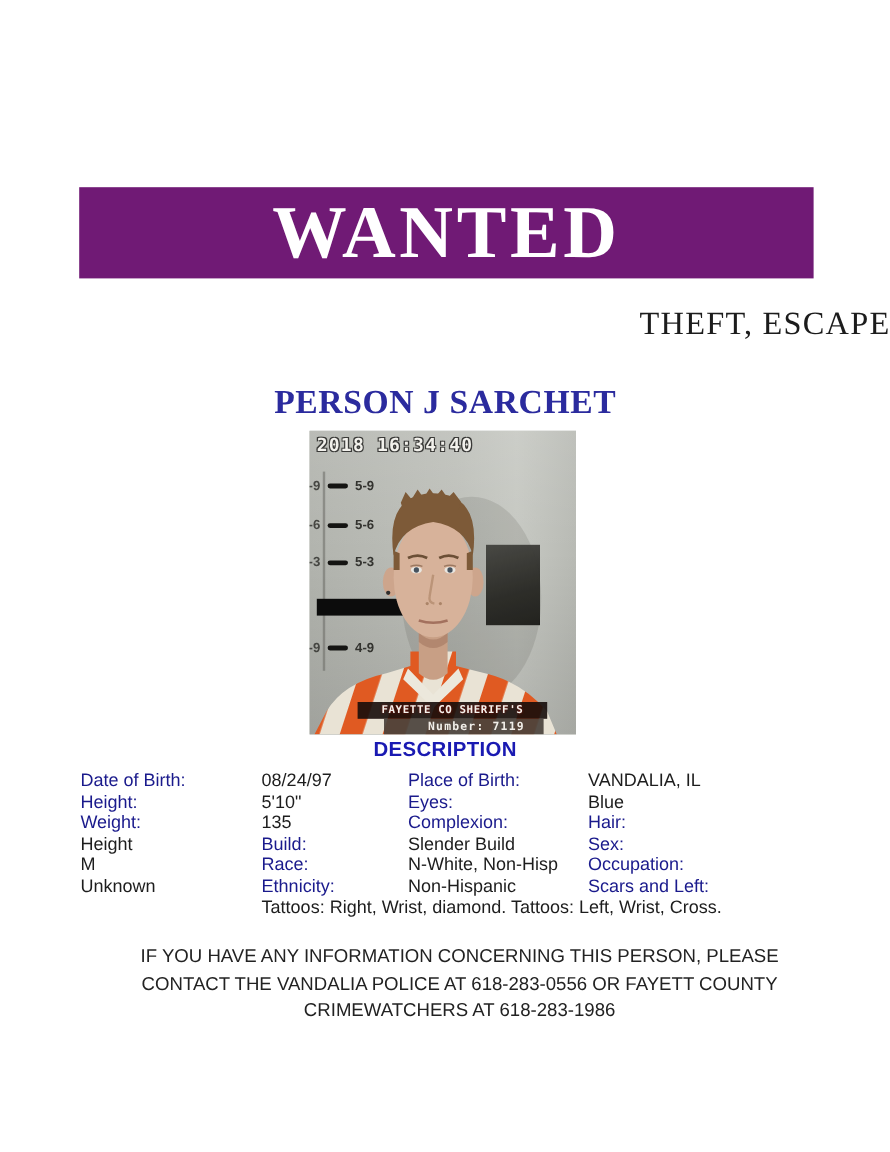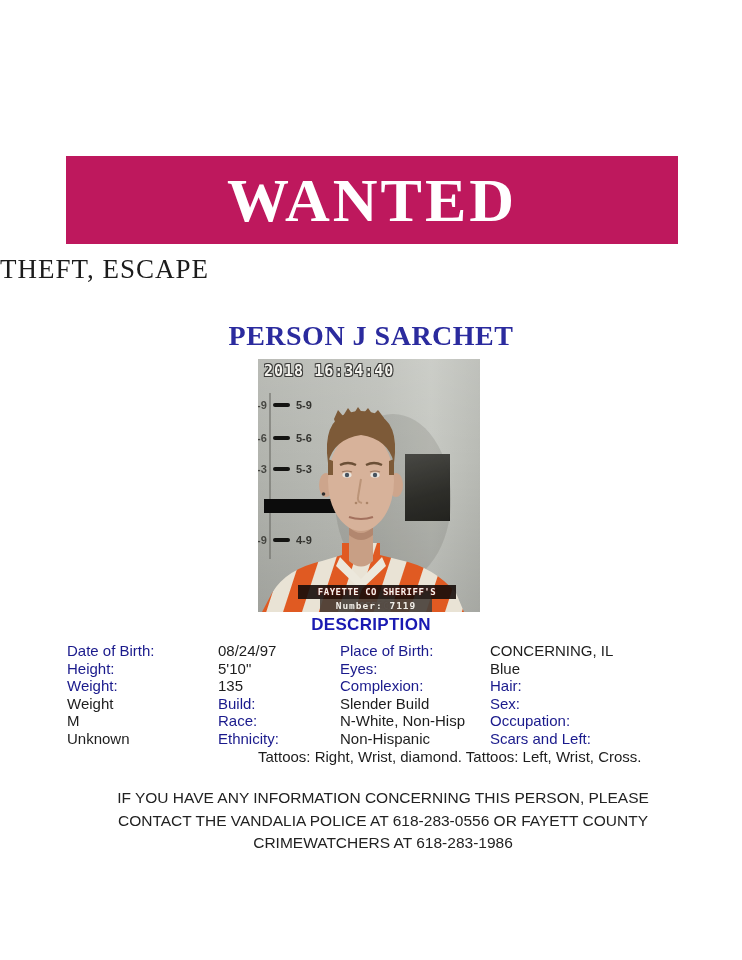--- a/index.html
+++ b/index.html
@@ -1,26 +1,26 @@
 <!DOCTYPE html>
 <html><head>
 <meta charset="utf-8">
 <style>
   html,body{margin:0;padding:0;background:#ffffff;}
   .page{position:relative;width:742px;height:960px;background:#ffffff;overflow:hidden;
         font-family:"Liberation Sans",sans-serif;}
 
   
-  .banner{position:absolute;left:66px;top:156px;width:612px;height:88px;background:#be185d;
+  .banner{position:absolute;left:66px;top:156px;width:612px;height:76px;background:#701a75;
           display:flex;align-items:center;justify-content:center;}
   .banner-title{font-family:"Liberation Serif",serif;font-weight:bold;font-size:62px;
           color:#ffffff;letter-spacing:3px;line-height:1;}
 
   
-  .charges{position:absolute;left:0;top:254px;width:100%;text-align:left;
+  .charges{position:absolute;left:0;top:254px;width:100%;text-align:right;
           font-family:"Liberation Serif",serif;font-size:27px;color:#1c1c1c;letter-spacing:1px;}
   .fugitive-name{position:absolute;left:0;top:320px;width:100%;text-align:center;
           font-family:"Liberation Serif",serif;font-weight:bold;font-size:28px;color:#2b2b9e;
           letter-spacing:0.5px;}
 
   
   .photo{position:absolute;left:258px;top:359px;width:222px;height:253px;overflow:hidden;
          background:linear-gradient(90deg,#b2b4ae 0%,#bdbfb9 55%,#c6c8c2 78%,#b8bab4 100%),
                     #bbbdb7;}
   .photo-shade{position:absolute;left:0;top:0;width:100%;height:100%;
@@ -36,31 +36,31 @@
   .redact-bar{position:absolute;left:6px;top:140px;width:92px;height:14px;background:#0c0c0c;z-index:2;}
   .wall-window{position:absolute;left:147px;top:95px;width:45px;height:67px;z-index:2;
          background:linear-gradient(165deg,#4a4a46 0%,#2b2b27 60%,#1e1e1b 100%);}
   .person-svg{position:absolute;left:0;top:0;z-index:3;}
   .agency-band{position:absolute;left:40px;top:226px;width:158px;height:14px;z-index:6;
          background:rgba(22,12,10,0.9);color:#f4f2ec;font-family:"DejaVu Sans Mono",monospace;
          font-weight:bold;font-size:9px;letter-spacing:0.5px;text-align:center;line-height:14px;
          text-shadow:0 0 2px #8a1008;}
   .number-band{position:absolute;left:62px;top:240px;width:112px;height:13px;z-index:6;
          background:rgba(74,66,60,0.92);color:#f1eee8;font-family:"DejaVu Sans Mono",monospace;
-         font-weight:bold;font-size:9.5px;text-align:center;line-height:13px;letter-spacing:1px;}
+         font-weight:bold;font-size:9.5px;text-align:center;line-height:13px;letter-spacing:1px;padding-left:21px;}
 
   
   .desc-heading{position:absolute;left:0;top:615px;width:100%;text-align:center;
          font-weight:bold;font-size:17px;color:#1a1ab2;letter-spacing:0.3px;}
   .desc-table{position:absolute;left:67px;top:642px;width:612px;display:grid;
          grid-template-columns:151px 122px 150px 1fr;font-size:15px;}
   .desc-table span{line-height:17.6px;white-space:nowrap;}
   .lbl{font-weight:normal;color:#1a1a8c;}
   .val{color:#1d1d1d;}
-  .scars-val{grid-column:2 / 5;margin-left:40px;}
+  .scars-val{grid-column:2 / 5;}
 
   
   .footer{position:absolute;left:12px;top:787px;width:100%;text-align:center;
          font-size:15.5px;color:#222222;line-height:22.5px;}
 </style>
 </head>
 <body>
 
 <div class="page">
 
@@ -151,33 +151,33 @@
     <div class="agency-band">FAYETTE CO SHERIFF'S OFFICE</div>
     <div class="number-band">Number: 7119</div>
   </div>
 
   <div class="desc-heading">DESCRIPTION</div>
 
   <div class="desc-table">
     <span class="lbl">Date of Birth:</span>
     <span class="val">08/24/97</span>
     <span class="lbl">Place of Birth:</span>
-    <span class="val">CONCERNING, IL</span>
+    <span class="val">VANDALIA, IL</span>
 
     <span class="lbl">Height:</span>
     <span class="val">5'10"</span>
     <span class="lbl">Eyes:</span>
     <span class="val">Blue</span>
 
     <span class="lbl">Weight:</span>
     <span class="val">135</span>
     <span class="lbl">Complexion:</span>
 
     <span class="lbl">Hair:</span>
-    <span class="val">Weight</span>
+    <span class="val">Height</span>
     <span class="lbl">Build:</span>
     <span class="val">Slender Build</span>
 
     <span class="lbl">Sex:</span>
     <span class="val">M</span>
     <span class="lbl">Race:</span>
     <span class="val">N-White, Non-Hisp</span>
 
     <span class="lbl">Occupation:</span>
     <span class="val">Unknown</span>

